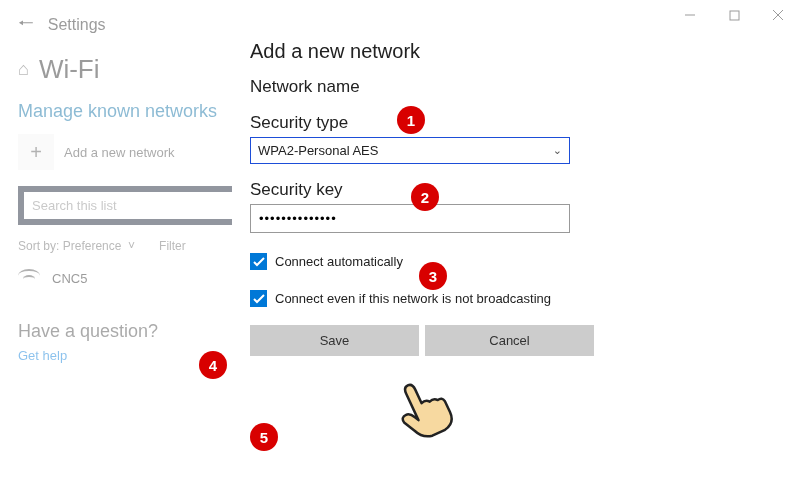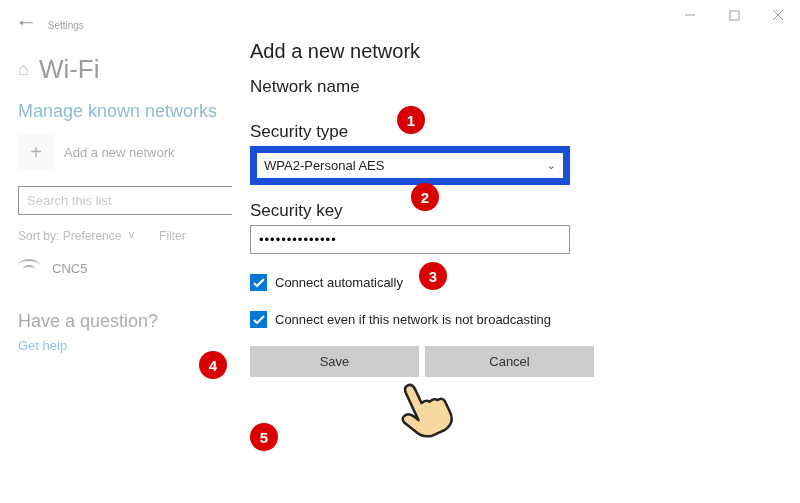--- a/index.html
+++ b/index.html
@@ -16,38 +16,38 @@
     .window-controls {
       position: absolute; top: 0; right: 0; display: flex;
     }
     .window-controls div {
       width: 44px; height: 30px; display: flex; align-items: center; justify-content: center;
     }
     .header {
       padding: 10px 18px 0 18px; display: flex; align-items: center; gap: 14px;
     }
     .header .back { font-size: 18px; }
-    .header .title { font-size: 10px; }
+    .header .title { font-size: 16px; }
     .page-title-row {
       padding: 14px 18px 4px 18px; display: flex; align-items: center; gap: 10px;
     }
     .page-title-row .home-icon { font-size: 18px; color: #666; }
     .page-title { font-size: 26px; font-weight: 400; }
     .subheading {
       padding: 12px 2px 4px 18px; font-size: 18px; font-weight: 400; color: #0369a1;
     }
     .add-network-row {
       padding: 8px 18px; display: flex; align-items: center; gap: 10px;
     }
     .plus-box {
       width: 36px; height: 36px; background: #f3f3f3; display: flex; align-items: center; justify-content: center; font-size: 20px; color: #555;
     }
     .add-network-row span:last-child { font-size: 13px; color: #444; }
     .search-box {
-      margin: 8px 18px; width: 220px; border: 1px solid #0f172a; padding: 6px 8px; color: #888; font-size: 13px;
+      margin: 8px 18px; width: 220px; border: 6px solid #0f172a; padding: 6px 8px; color: #888; font-size: 13px;
     }
     .sort-row {
       padding: 6px 18px; display: flex; gap: 24px; font-size: 12px; color: #666; margin-top: 8px;
     }
     .wifi-item {
       padding: 10px 18px; display: flex; align-items: center; gap: 12px;
     }
     .wifi-icon {
       position: relative; width: 22px; height: 18px;
     }
@@ -72,21 +72,21 @@
     .modal {
       position: absolute; left: 232px; top: 24px; width: 380px;
       background: #fff; z-index: 10; padding: 16px 18px 16px 18px;
     }
     .modal h2 { font-size: 20px; font-weight: 400; margin-bottom: 14px; }
     .field-label { font-size: 17px; margin: 8px 0 4px 0; }
     .text-input {
       width: 320px; border: 1px solid #999; padding: 6px 8px; font-size: 13px; font-family: inherit;
     }
     .select-input {
-      width: 320px; border: 7px solid #1d4ed8; padding: 5px 7px; font-size: 13px; font-family: inherit;
+      width: 320px; border: 1px solid #1d4ed8; padding: 5px 7px; font-size: 13px; font-family: inherit;
       display: flex; justify-content: space-between; align-items: center; background: #fff;
     }
     .select-input .chev { font-size: 11px; color: #555; }
     .checkbox-row {
       display: flex; align-items: center; gap: 8px; margin-top: 20px; font-size: 13px;
     }
     .checkbox {
       width: 17px; height: 17px; background: #0078d7; display: flex; align-items: center; justify-content: center;
     }
     .checkbox svg { width: 12px; height: 10px; }
@@ -161,21 +161,21 @@
 <div class="question">Have a question?</div>
 <div class="gethelp">Get help</div>
 
 <div class="dim"></div>
 
 <div class="modal">
   <h2>Add a new network</h2>
 
   <div class="field-label">Network name</div>
 
-  <div class="field-label" style="margin-top:25px">Security type</div>
+  <div class="field-label" style="margin-top:16px">Security type</div>
   <div class="select-input">
     <span>WPA2-Personal AES</span>
     <span class="chev">⌄</span>
   </div>
 
   <div class="field-label" style="margin-top:16px">Security key</div>
   <input class="text-input" type="text" style="letter-spacing: 1px;" value="••••••••••••••">
 
   <div class="checkbox-row">
     <span class="checkbox">

